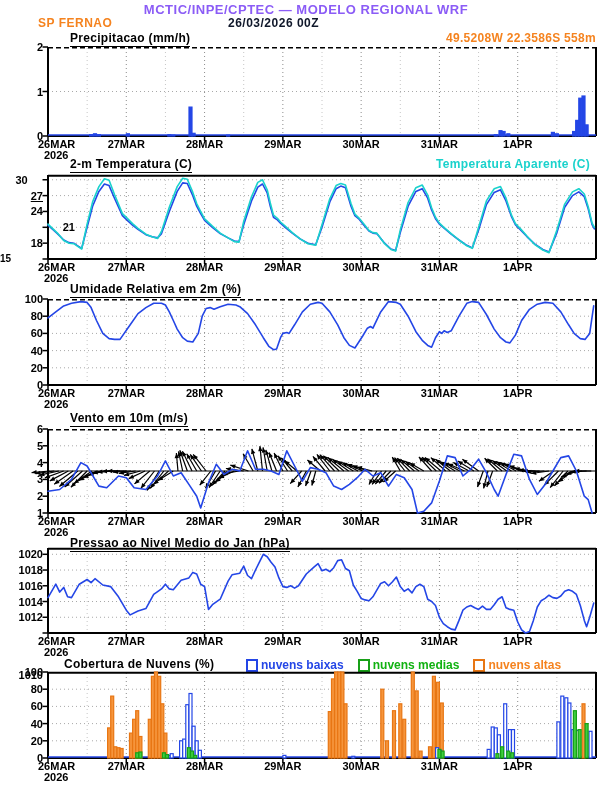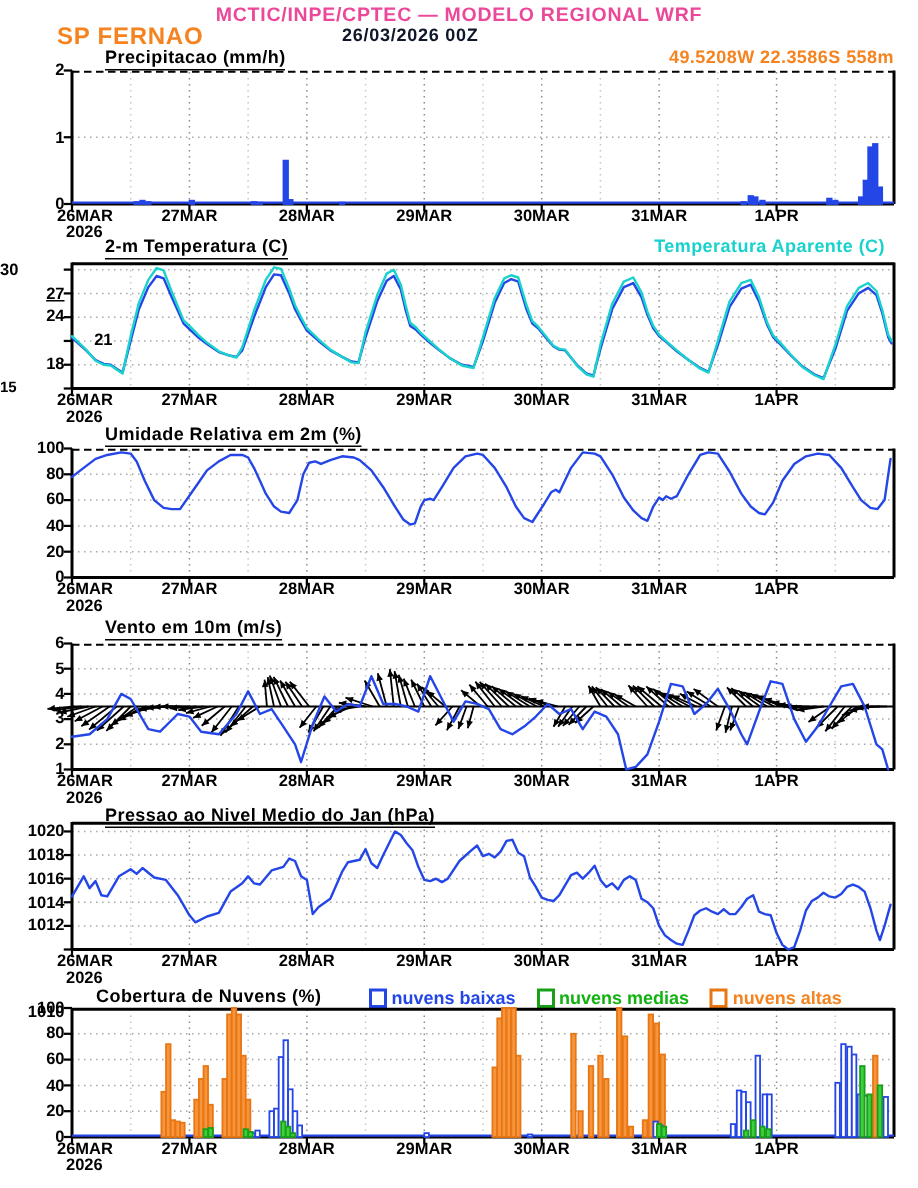--- a/index.html
+++ b/index.html
@@ -1,35 +1,35 @@
 <!DOCTYPE html>
 <html><head>
 <meta charset="utf-8">
 <style>
   html,body{margin:0;padding:0;background:#fff;}
   .page{position:relative;width:612px;height:792px;background:#fff;overflow:hidden;
         font-family:"Liberation Sans",sans-serif;font-weight:bold;}
   .hdr-title{position:absolute;top:2px;left:0;width:612px;text-align:center;
              font-size:13px;letter-spacing:.5px;}
-  .hdr-sub{position:absolute;top:16px;left:38px;font-size:16px;letter-spacing:.5px;}
+  .hdr-sub{position:absolute;top:16px;left:38px;font-size:12px;letter-spacing:.5px;}
   .hdr-run{position:absolute;top:16px;left:228px;font-size:12px;letter-spacing:.5px;}
   .hdr-loc{position:absolute;top:31px;right:16px;font-size:12px;letter-spacing:.3px;}
   .ptitle{position:absolute;left:70px;font-size:12px;color:#000;letter-spacing:.3px;
           border-bottom:1.5px solid #000;padding-bottom:1px;}
   .legend-ta{position:absolute;right:22px;font-size:12px;letter-spacing:.3px;}
   .cloud-legend{position:absolute;left:246px;top:658px;font-size:12px;display:flex;gap:14px;align-items:center;}
   .lg-item{display:flex;align-items:center;gap:3px;}
   .lg-box{display:inline-block;width:8px;height:9px;border:2px solid;background:#fff;}
   svg{position:absolute;left:40px;overflow:visible;}
 </style>
 </head>
 <body>
 
 <div class="page">
-  <div class="hdr-title" style="color:#ec4899">MCTIC/INPE/CPTEC — MODELO REGIONAL WRF</div>
+  <div class="hdr-title" style="color:#8b5cf6">MCTIC/INPE/CPTEC — MODELO REGIONAL WRF</div>
   <div class="hdr-sub" style="color:#f5831f">SP FERNAO</div>
   <div class="hdr-run" style="color:#0f172a">26/03/2026 00Z</div>
   <div class="hdr-loc" style="color:#f5831f">49.5208W 22.3586S 558m</div>
 
   <div class="ptitle" style="top:31px">Precipitacao (mm/h)</div>
   <div class="ptitle" style="top:157px">2-m Temperatura (C)</div>
   <div class="legend-ta" style="top:157px;color:#1ad2cc">Temperatura Aparente (C)</div>
   <div class="ptitle" style="top:282px">Umidade Relativa em 2m (%)</div>
   <div class="ptitle" style="top:411px">Vento em 10m (m/s)</div>
   <div class="ptitle" style="top:536px">Pressao ao Nivel Medio do Jan (hPa)</div>
@@ -609,21 +609,21 @@
       <div style="position: absolute; left: 180.571px; width: 48px; top: 138px; text-align: center; font-size: 11px;">28MAR</div>
       <div style="position: absolute; left: 258.857px; width: 48px; top: 138px; text-align: center; font-size: 11px;">29MAR</div>
       <div style="position: absolute; left: 337.143px; width: 48px; top: 138px; text-align: center; font-size: 11px;">30MAR</div>
       <div style="position: absolute; left: 415.429px; width: 48px; top: 138px; text-align: center; font-size: 11px;">31MAR</div>
       <div style="position: absolute; left: 493.714px; width: 48px; top: 138px; text-align: center; font-size: 11px;">1APR</div>
       <div style="position: absolute; left: 0px; width: 43px; top: 253px; text-align: left; font-size: 10px;">15</div>
       <div style="position: absolute; left: 0px; width: 43px; top: 237.151px; text-align: right; font-size: 11px;">18</div>
       <div style="position: absolute; left: 0px; width: 43px; top: 221.302px; text-align: right; font-size: 11px; padding-left: 32px;">21</div>
       <div style="position: absolute; left: 0px; width: 43px; top: 205.453px; text-align: right; font-size: 11px;">24</div>
       <div style="position: absolute; left: 0px; width: 43px; top: 189.604px; text-align: right; font-size: 11px; text-decoration: underline;">27</div>
-      <div style="position: absolute; left: 0px; width: 43px; top: 173.755px; text-align: left; font-size: 11px;">30</div>
+      <div style="position: absolute; left: 0px; width: 43px; top: 173.755px; text-align: center; font-size: 11px;">30</div>
       <div style="position: absolute; left: 38px; width: 56px; top: 261px; font-size: 11px;">26MAR</div>
       <div style="position: absolute; left: 44px; width: 56px; top: 272px; font-size: 11px;">2026</div>
       <div style="position: absolute; left: 102.286px; width: 48px; top: 261px; text-align: center; font-size: 11px;">27MAR</div>
       <div style="position: absolute; left: 180.571px; width: 48px; top: 261px; text-align: center; font-size: 11px;">28MAR</div>
       <div style="position: absolute; left: 258.857px; width: 48px; top: 261px; text-align: center; font-size: 11px;">29MAR</div>
       <div style="position: absolute; left: 337.143px; width: 48px; top: 261px; text-align: center; font-size: 11px;">30MAR</div>
       <div style="position: absolute; left: 415.429px; width: 48px; top: 261px; text-align: center; font-size: 11px;">31MAR</div>
       <div style="position: absolute; left: 493.714px; width: 48px; top: 261px; text-align: center; font-size: 11px;">1APR</div>
       <div style="position: absolute; left: 0px; width: 43px; top: 379px; text-align: right; font-size: 11px;">0</div>
       <div style="position: absolute; left: 0px; width: 43px; top: 361.8px; text-align: right; font-size: 11px;">20</div>

